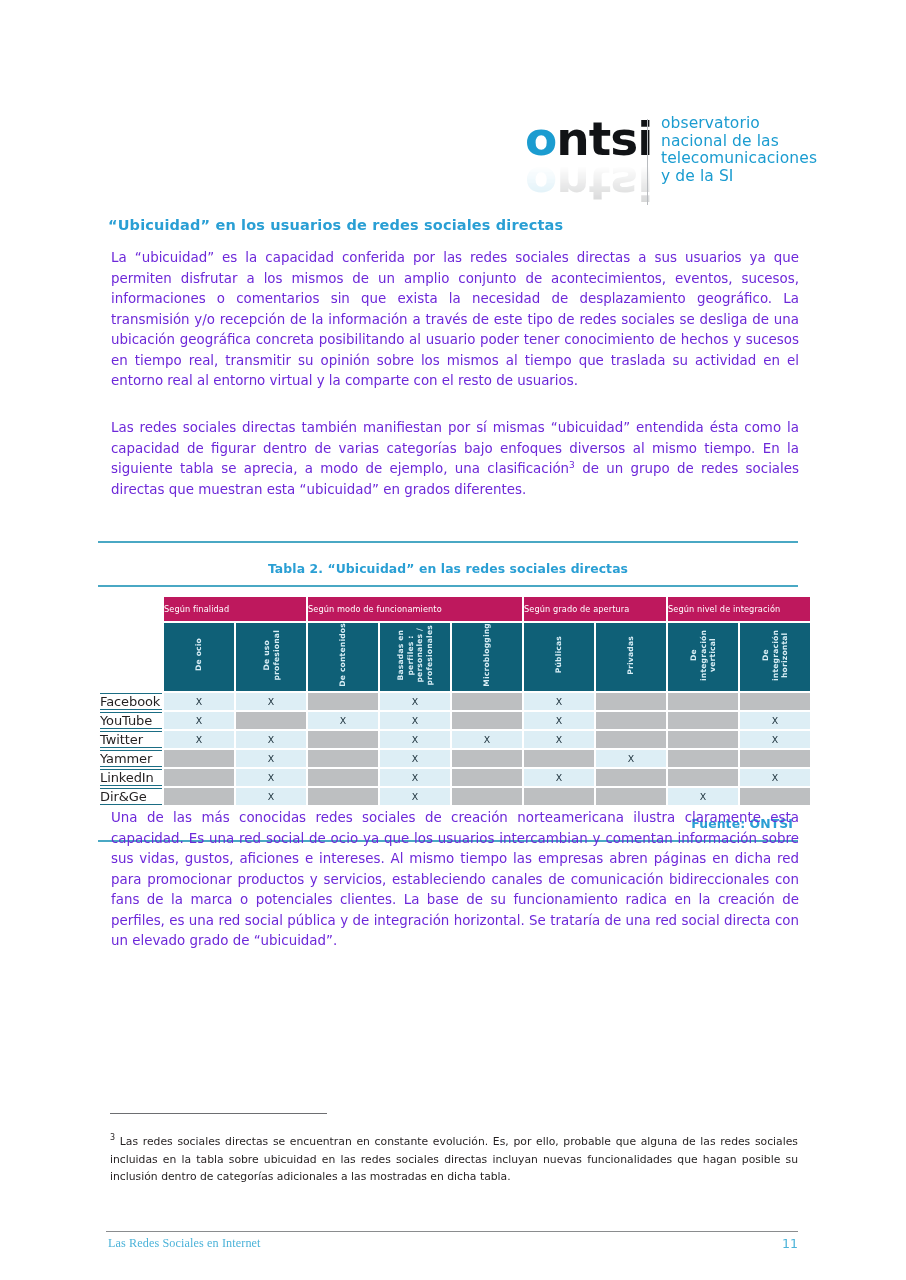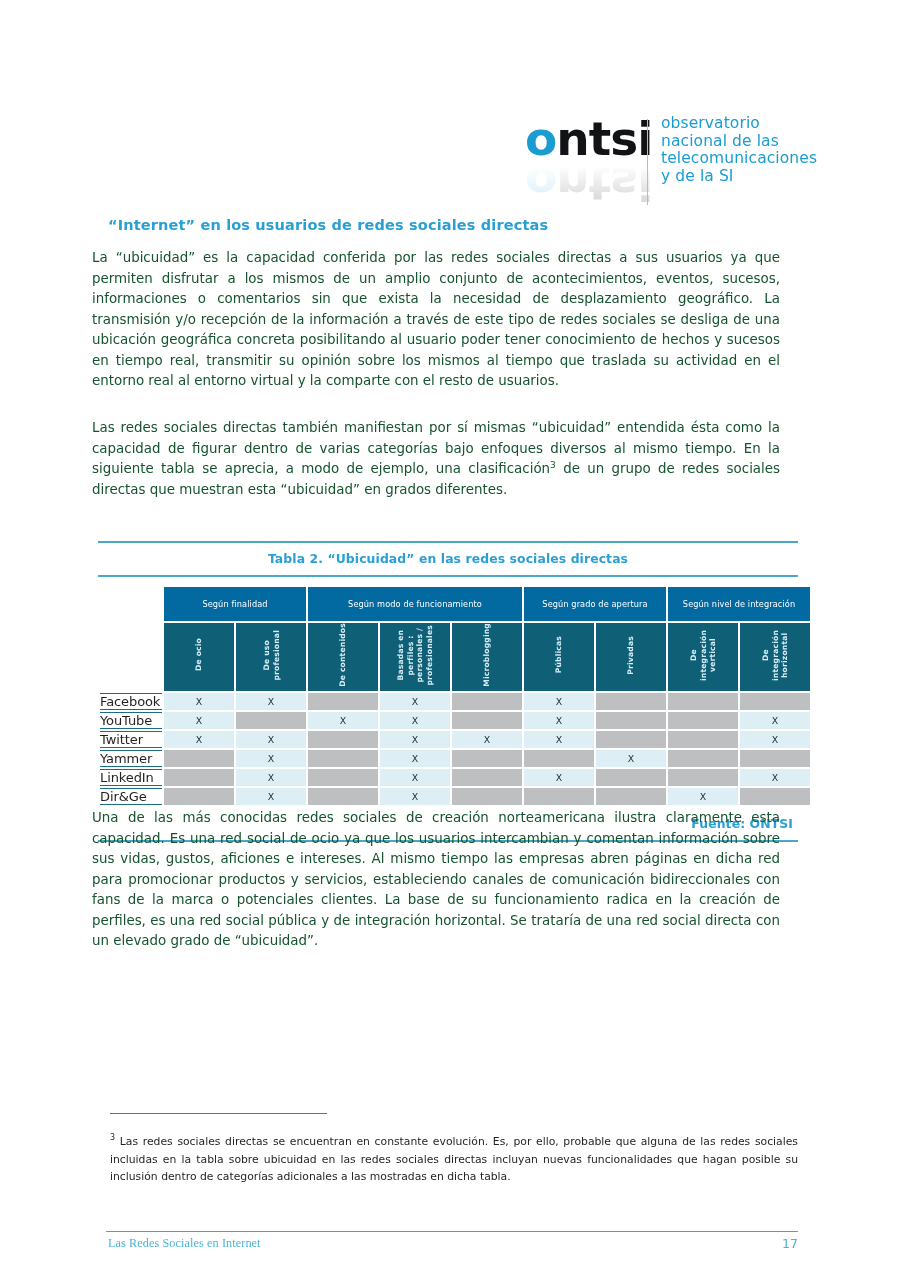--- a/index.html
+++ b/index.html
@@ -87,26 +87,26 @@
     width: 690px;
     font-size: 14.5px;
     font-weight: bold;
     color: #2a9fd4;
     letter-spacing: 0.15px;
   }
 
   
   .body-par {
     position: absolute;
-    left: 92px;
+    left: 111px;
     width: 688px;
     font-size: 13.4px;
     line-height: 20.5px;
     text-align: justify;
-    color: #14532d;
+    color: #6d28d9;
   }
   #par1 { top: 203px; }
   #par2 { top: 373px; }
   #par3 { top: 763px; }
 
   .body-par sup {
     font-size: 9px;
     vertical-align: super;
     line-height: 0;
   }
@@ -131,21 +131,21 @@
   .rule-bottom {
     width: 700px;
     height: 2px;
     background: #4aa8c4;
   }
   .table-caption {
     text-align: center;
     font-size: 12.4px;
     font-weight: bold;
     color: #2a9fd4;
-    padding: 8px 0 9px 0;
+    padding: 18px 0 9px 0;
     letter-spacing: 0.1px;
   }
   .source-line {
     text-align: right;
     font-size: 12.4px;
     font-weight: bold;
     color: #2a9fd4;
     padding: 9px 5px 9px 0;
     letter-spacing: 0.1px;
   }
@@ -161,26 +161,26 @@
   .ubic-table td, .ubic-table th {
     padding: 0;
     margin: 0;
   }
   .corner-cell {
     width: 62px;
     background: #ffffff;
     border: none;
   }
   .grp-head {
-    background: #0369a1;
+    background: #be185d;
     color: #ffffff;
     font-size: 8.2px;
     font-weight: normal;
-    text-align: center;
-    height: 34px;
+    text-align: left;
+    height: 24px;
     vertical-align: middle;
     letter-spacing: 0.1px;
   }
   .rot-head {
     background: #0f6077;
     color: #d8eef6;
     height: 68px;
     vertical-align: middle;
     text-align: center;
     position: relative;
@@ -281,21 +281,21 @@
     <div class="logo-reflect"><span class="o-glyph">o</span>ntsi</div>
     <div class="logo-divider"></div>
     <div class="logo-tagline">
       <div>observatorio</div>
       <div>nacional de las</div>
       <div>telecomunicaciones</div>
       <div>y de la SI</div>
     </div>
   </div>
 
-  <div class="section-heading">“Internet” en los usuarios de redes sociales directas</div>
+  <div class="section-heading">“Ubicuidad” en los usuarios de redes sociales directas</div>
 
   <div class="body-par" id="par1">La “ubicuidad” es la capacidad conferida por las redes sociales directas a sus usuarios ya que permiten disfrutar a los mismos de un amplio conjunto de acontecimientos, eventos, sucesos, informaciones o comentarios sin que exista la necesidad de desplazamiento geográfico. La transmisión y/o recepción de la información a través de este tipo de redes sociales se desliga de una ubicación geográfica concreta posibilitando al usuario poder tener conocimiento de hechos y sucesos en tiempo real, transmitir su opinión sobre los mismos al tiempo que traslada su actividad en el entorno real al entorno virtual y la comparte con el resto de usuarios.</div>
 
   <div class="body-par" id="par2"><span>Las redes sociales directas también manifiestan por sí mismas “ubicuidad” entendida ésta como la capacidad de figurar dentro de varias categorías bajo enfoques diversos al mismo tiempo.  En la siguiente tabla se aprecia, a modo de ejemplo, una clasificación</span><sup>3</sup><span> de un grupo de redes sociales directas que muestran esta “ubicuidad” en grados diferentes.</span></div>
 
   <div class="table-zone">
     <div class="rule-top"></div>
     <div class="table-caption">Tabla 2. “Ubicuidad” en las redes sociales directas</div>
     <div class="rule-under-caption"></div>
 
@@ -411,15 +411,15 @@
     <div class="rule-bottom"></div>
   </div>
 
   <div class="body-par" id="par3">Una de las más conocidas redes sociales de creación norteamericana ilustra claramente esta capacidad. Es una red social de ocio ya que los usuarios intercambian y comentan información sobre sus vidas, gustos, aficiones e intereses. Al mismo tiempo las empresas abren páginas en dicha red para promocionar productos y servicios, estableciendo canales de comunicación bidireccionales con fans de la marca o potenciales clientes. La base de su funcionamiento radica en la creación de perfiles, es una red social pública y de integración horizontal. Se trataría de una red social directa con un elevado grado de “ubicuidad”.</div>
 
   <div class="footnote-rule"></div>
   <div class="footnote"><sup>3</sup><span> Las redes sociales directas se encuentran en constante evolución. Es, por ello, probable que alguna de las redes sociales incluidas en la tabla sobre ubicuidad en las redes sociales directas incluyan nuevas funcionalidades que hagan posible su inclusión dentro de categorías adicionales a las mostradas en dicha tabla.</span></div>
 
   <div class="footer-rule"></div>
   <div class="footer-left">Las Redes Sociales en Internet</div>
-  <div class="footer-right">17</div>
+  <div class="footer-right">11</div>
 
 </div>
 
 </body></html>

